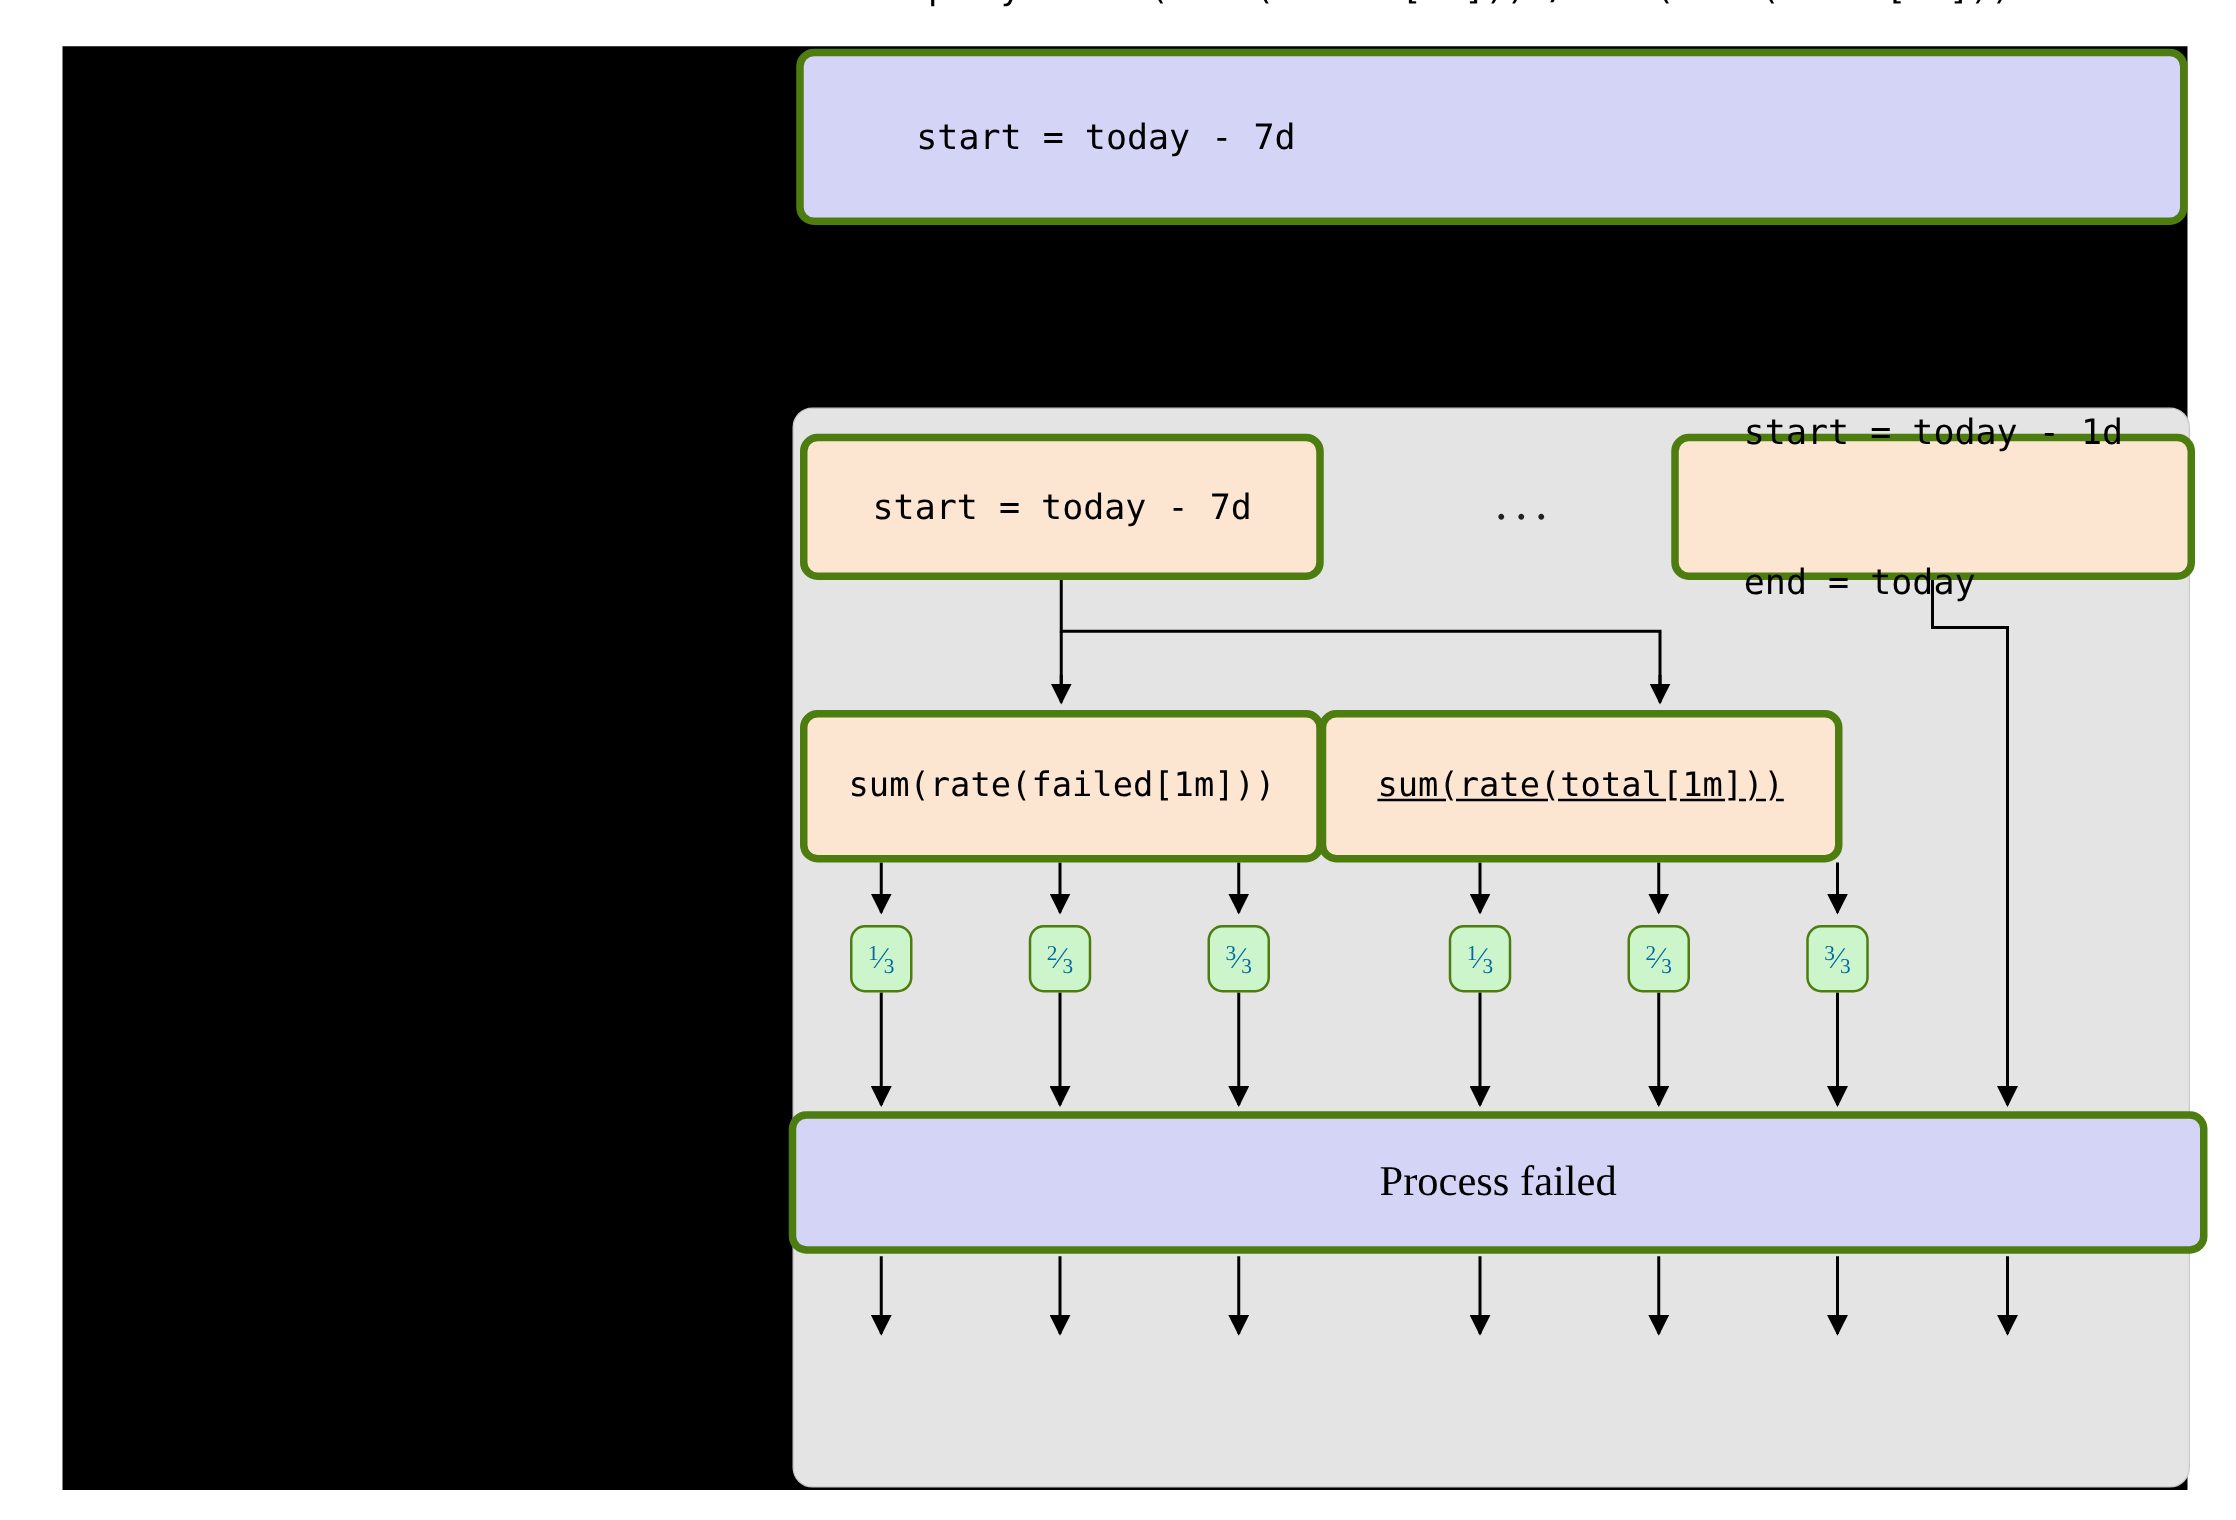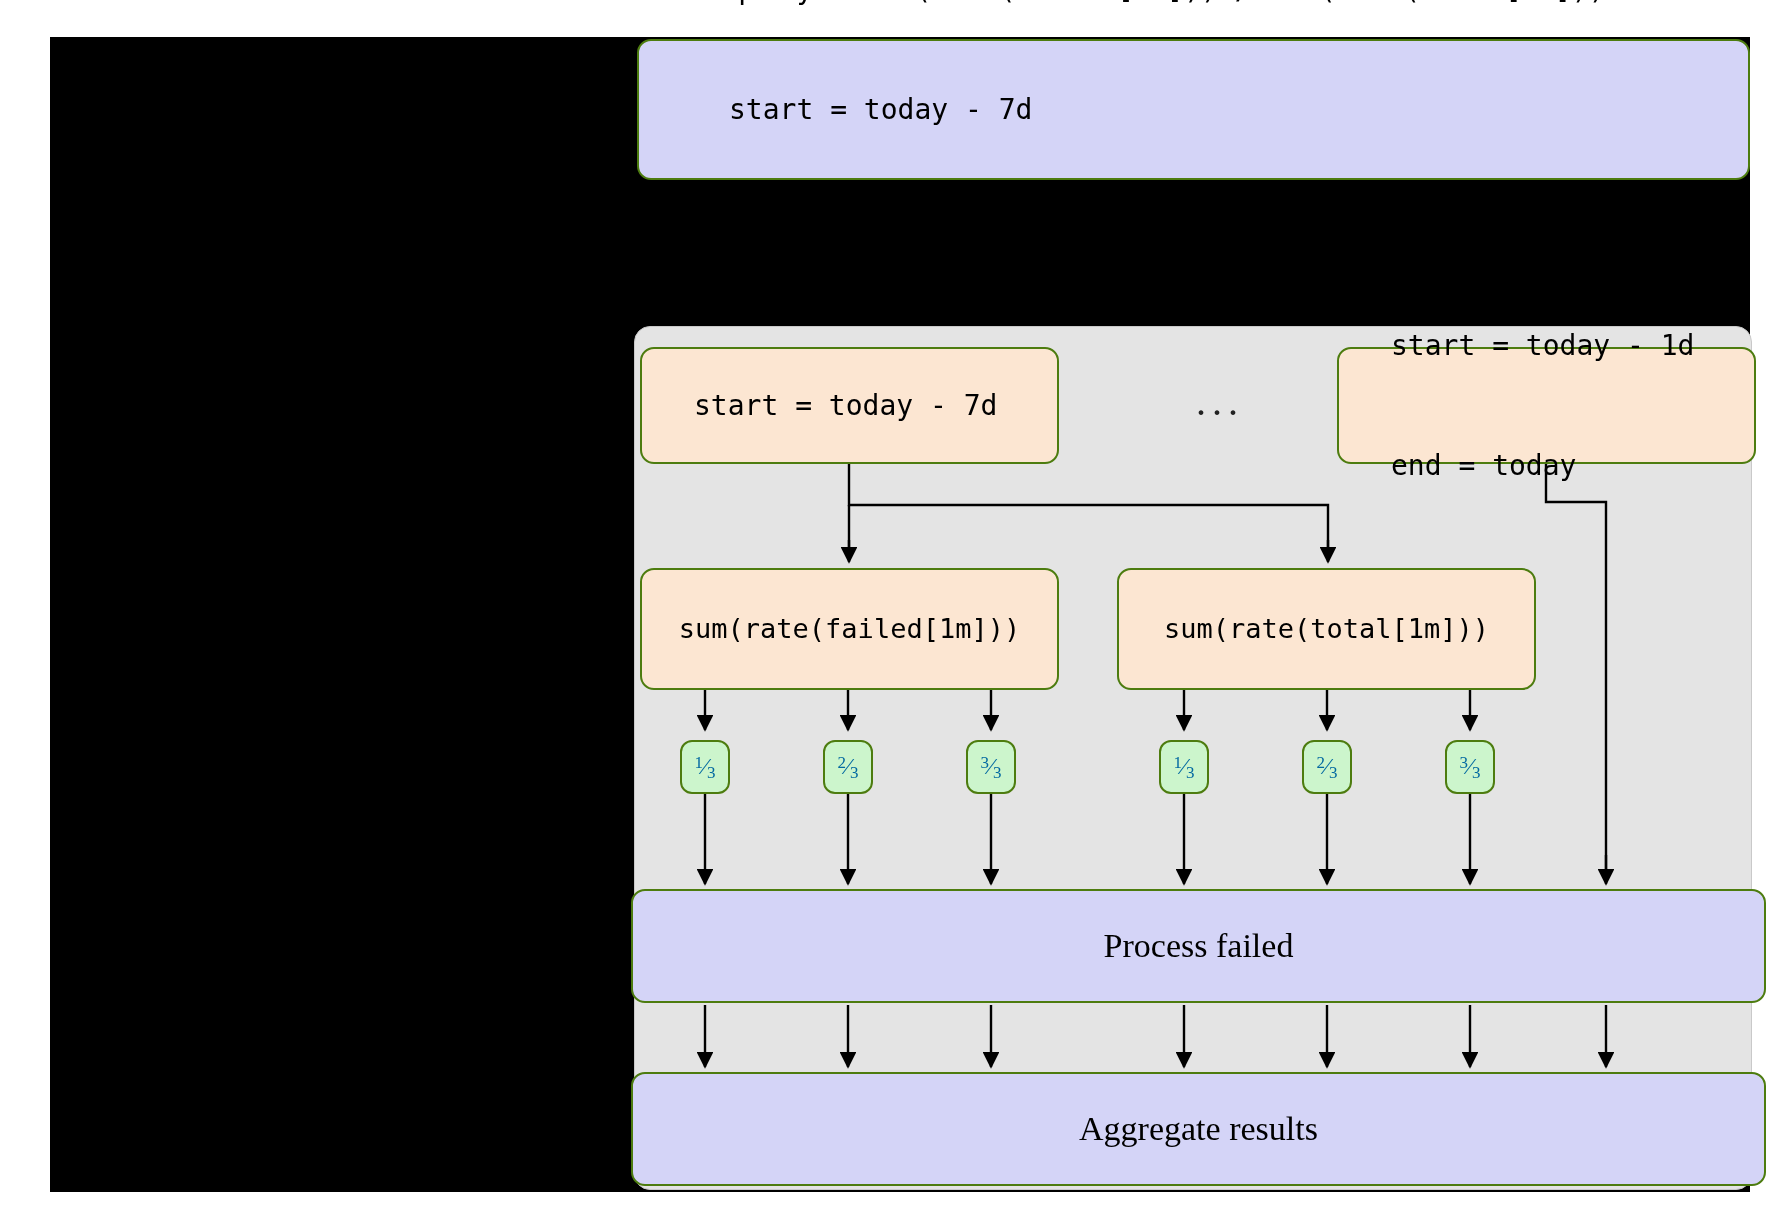--- a/index.html
+++ b/index.html
@@ -23,21 +23,21 @@
     top: 37px;
     width: 1700px;
     height: 1155px;
     background: #000000;
   }
 
   
   .node {
     position: absolute;
     box-sizing: border-box;
-    border: 2px solid #4d7c0f;
+    border: 6px solid #4d7c0f;
     border-radius: 14px;
     display: flex;
     flex-direction: column;
     align-items: center;
     justify-content: center;
     z-index: 5;
   }
 
   .node.purple  { background: #d4d4f7; }
   .node.orange  { background: #fce6d2; }
@@ -114,21 +114,21 @@
     z-index: 4;
   }
 
   
   .subq-box {
     width: 419px;
     height: 122px;
     justify-content: center;
   }
   #subq-failed { left: 640px; top: 568px; }
-  #subq-total  { left: 1117px; top: 568px; }
+  #subq-total  { left: 1055px; top: 568px; text-decoration: underline; }
   .subq-box .mono { font-size: 27px; }
 
   
   .page-badge {
     width: 50px;
     height: 54px;
     border-radius: 12px;
     border-width: 2px;
   }
   .page-badge .frac {
@@ -213,23 +213,20 @@
   </div>
   <div class="node green page-badge" style="left:1302px; top:740px;">
     <span class="frac"><span class="num">2</span><span class="sl">⁄</span><span class="den">3</span></span>
   </div>
   <div class="node green page-badge" style="left:1445px; top:740px;">
     <span class="frac"><span class="num">3</span><span class="sl">⁄</span><span class="den">3</span></span>
   </div>
 
   <div class="node purple stage-bar" id="process-bar">
     <span class="serif">Process failed</span>
-  </div>
-  <div class="node purple stage-bar" id="aggregate-bar">
-    <span class="serif">Aggregate results</span>
   </div>
 
   <svg id="edges" viewBox="0 0 1789 1216">
     <defs>
       <marker id="arrow" viewBox="0 0 10 10" refX="9" refY="5" markerWidth="7" markerHeight="7" orient="auto-start-reverse">
         <path d="M 0 0 L 10 5 L 0 10 z" fill="#000000"></path>
       </marker>
     </defs>
 
     <g stroke="#000000" stroke-width="2.4" fill="none">

